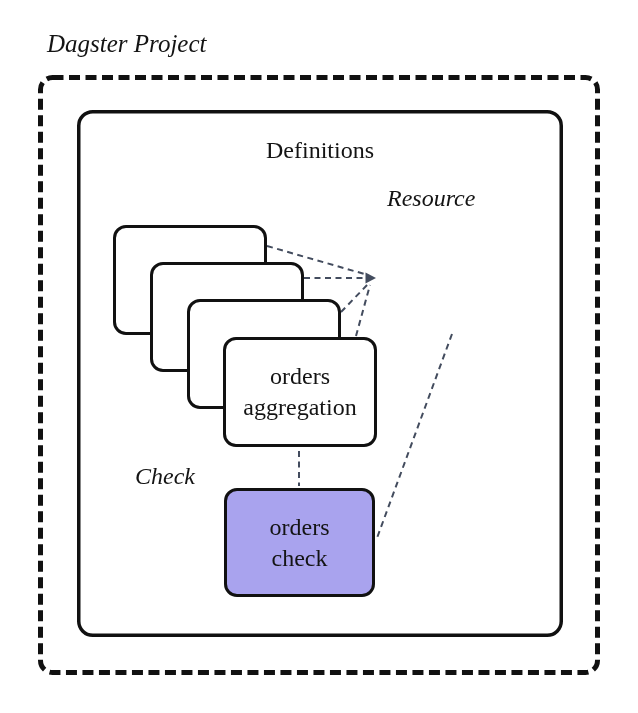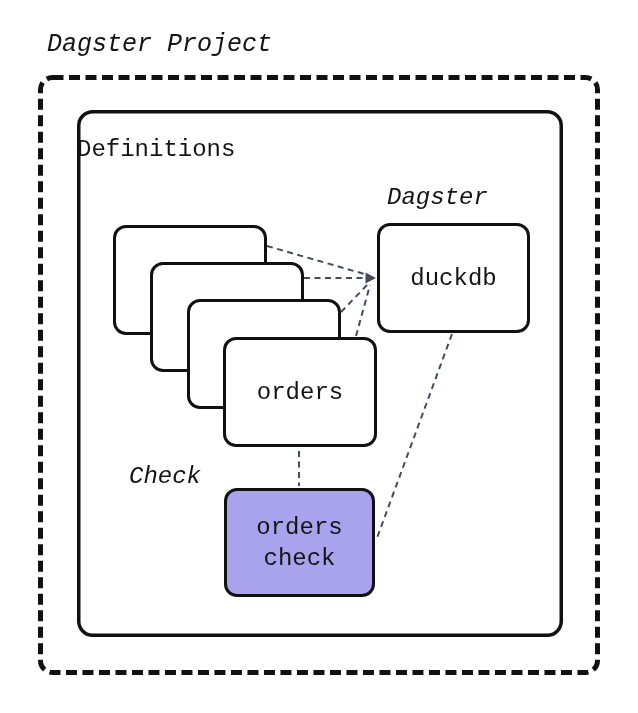--- a/index.html
+++ b/index.html
@@ -8,29 +8,29 @@
     --check-fill:#a9a3ee;
     --node-fill:#ffffff;
     --bg:#ffffff;
     --text:#141414;
   }
   html,body{margin:0;padding:0;background:#fff;}
   .canvas{
     position:relative;
     width:638px;height:713px;
     background:var(--bg);
-    font-family:Liberation Mono, monospace;
+    font-family:Liberation Serif, serif;
     color:var(--text);
     overflow:hidden;
   }
   .layer{position:absolute;left:0;top:0;width:638px;height:713px;}
   .label{position:absolute;font-size:24px;line-height:28px;white-space:nowrap;}
   .italic{font-style:italic;}
   .title{position:absolute;left:47px;top:30px;font-size:25px;font-style:italic;}
-  .definitions{left:77px;top:136px;width:486px;white-space:normal;}
+  .definitions{left:77px;top:136px;width:486px;text-align:center;white-space:normal;}
   .assets-label{left:123px;top:184px;}
   .resource-label{left:387px;top:184px;}
   .asset-check-label{left:120px;top:461px;width:90px;text-align:center;line-height:31px;white-space:normal;}
   .card{
     position:absolute;
     box-sizing:border-box;
     width:154px;height:110px;
     background:var(--node-fill);
     border:3.5px solid var(--border-color);
     border-radius:13px;
@@ -68,34 +68,32 @@
       <polygon class="arrow" points="376,278 365.5,272.5 365.5,283.5"></polygon>
       <line class="edge" x1="299" y1="451" x2="299" y2="486"></line>
       <line class="edge" x1="452" y1="334" x2="377" y2="538"></line>
     </g>
   </svg>
 
   <div class="title">Dagster Project</div>
 
   <div class="label definitions">Definitions</div>
 
-  <div class="label italic resource-label">Dagster</div>
+  <div class="label italic resource-label">Resource</div>
   <div class="label italic asset-check-label">
     <div>Check</div>
   </div>
 
   <div class="card card1"></div>
   <div class="card card2"></div>
   <div class="card card3"></div>
   <div class="card card4">
     <span>orders</span>
+    <span>aggregation</span>
   </div>
 
-  <div class="card duckdb">
-    <span>duckdb</span>
-  </div>
 
   <div class="card check">
     <span>orders</span>
     <span>check</span>
   </div>
 
 </div>
 
 </body></html>

